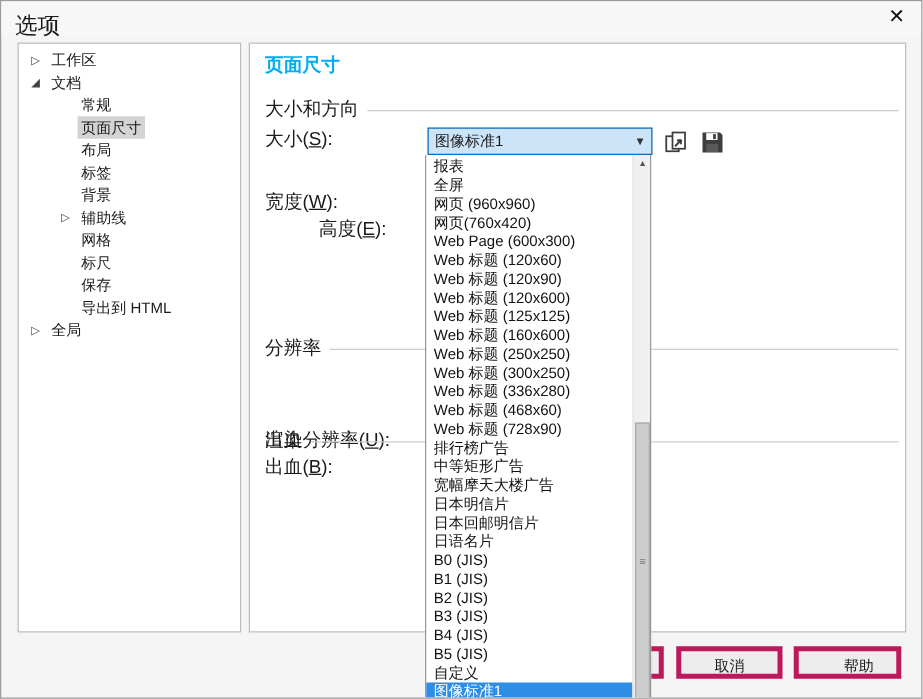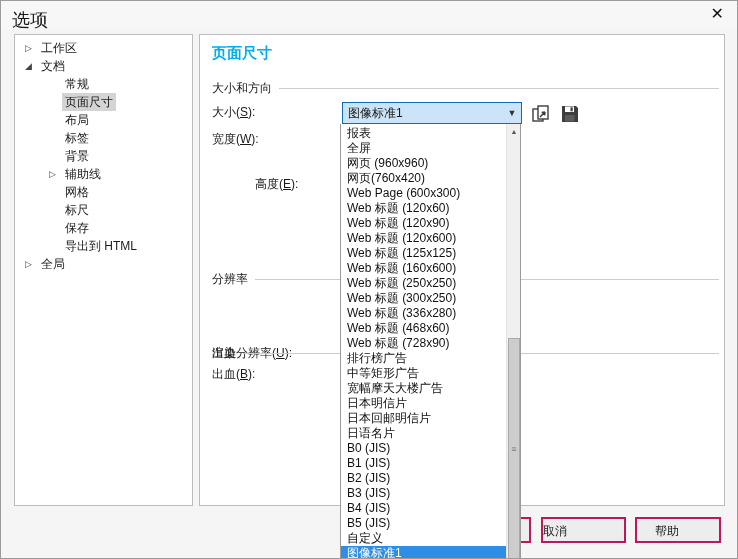--- a/index.html
+++ b/index.html
@@ -18,21 +18,21 @@
 
   
   .tree-row { height:18px; line-height:18px; font-size:12px; color:#1a1a1a; white-space:nowrap; display:flex; align-items:center; cursor:default; }
   .tree-row .tw { display:inline-block; width:13px; font-size:9px; color:#444; text-align:left; flex:none; }
   .tree-row .tl { padding:0 3px; }
   .tree-row.lvl0 { padding-left:10px; }
   .tree-row.lvl1 { padding-left:34px; }
   .tree-row.selected .tl { background:#d4d4d4; }
 
   
-  .abs { position:absolute; font-size:12px; color:#1a1a1a; line-height:14px; }
+  .abs { position:absolute; font-size:15px; color:#1a1a1a; line-height:14px; }
   .panel-title { font-size:15px; font-weight:bold; }
   .group { display:flex; align-items:center; }
   .group .gline { flex:1; height:1px; background:#ccc; margin-left:7px; }
 
   
   .combobox { position:absolute; left:142px; top:67px; width:180px; height:22px; background:#cce4f7; border:1px solid #0f6cbd; display:flex; align-items:center; cursor:default; }
   .combobox .cb-text { flex:1; font-size:12px; color:#1a1a1a; padding-left:5px; white-space:nowrap; overflow:hidden; }
   .combobox .cb-arrow { width:18px; text-align:center; font-size:9px; color:#333; flex:none; }
 
   .tool-icon { position:absolute; width:20px; height:20px; top:69px; cursor:pointer; }
@@ -42,21 +42,21 @@
   .dropdown { position:absolute; left:339px; top:123px; width:181px; height:436px; background:#fff; border:1px solid #9a9a9a; border-top:none; z-index:20; display:flex; }
   .dd-items { width:165px; padding-top:2px; }
   .dd-item { height:15px; line-height:15px; font-size:12px; color:#111; padding-left:6px; white-space:nowrap; cursor:default; }
   .dd-item.hl { color:#fff; }
   .dd-scrollbar { width:14px; background:#f0f0f0; position:relative; border-left:1px solid #e3e3e3; }
   .dd-scroll-up { position:absolute; left:0; top:0; width:14px; height:15px; text-align:center; font-size:7px; color:#555; line-height:15px; cursor:pointer; }
   .dd-thumb { position:absolute; left:1px; top:214px; width:12px; height:221px; background:#cdcdcd; border:1px solid #a9a9a9; cursor:pointer; }
   .dd-thumb .grip { position:absolute; left:0; right:0; top:50%; margin-top:-6px; text-align:center; font-size:9px; color:#7a7a7a; line-height:12px; }
 
   
-  .btn { position:absolute; top:516px; height:26px; background:#ededed; border:2px solid #be185d; font-size:12px; color:#1a1a1a; text-align:left; line-height:24px; cursor:pointer; font-family:inherit; }
+  .btn { position:absolute; top:516px; height:26px; background:#ededed; border:4px solid #be185d; font-size:12px; color:#1a1a1a; text-align:center; line-height:24px; cursor:pointer; font-family:inherit; }
   .btn.partial { left:450px; width:80px; z-index:5; }
   .btn.cancel { left:540px; width:85px; }
   .btn.help { left:634px; width:86px;padding-left:18px; }
 </style>
 </head>
 <body>
 
 <div class="dialog">
 
   <div class="titlebar">
@@ -143,21 +143,21 @@
     </span>
     <span class="tool-icon" style="left:360px;">
       <svg viewBox="0 0 20 20">
         <path d="M2 2 h14 l2 2 v14 H2 Z" fill="#3d3d3d"></path>
         <rect x="5" y="2.5" width="9" height="5.5" fill="#fff"></rect>
         <rect x="10.5" y="3.3" width="2.2" height="4" fill="#3d3d3d"></rect>
         <rect x="5" y="11" width="9.5" height="6.5" fill="#5a5a5a"></rect>
       </svg>
     </span>
 
-    <div class="abs" style="left:12px; top:97px;">宽度(<u>W</u>):</div>
+    <div class="abs" style="left:12px; top:120px;">宽度(<u>W</u>):</div>
     <div class="abs" style="left:12px; top:142px;margin-left:43px;">高度(<u>E</u>):</div>
 
     <div class="abs group" style="left:12px; top:237px; width:507px;">
       <span>分辨率</span>
       <div class="gline"></div>
     </div>
     <div class="abs" style="left:12px; top:279px;margin-top:32px;">渲染分辨率(<u>U</u>):</div>
 
     <div class="abs group" style="left:12px; top:311px; width:507px;">
       <span>出血</span>

